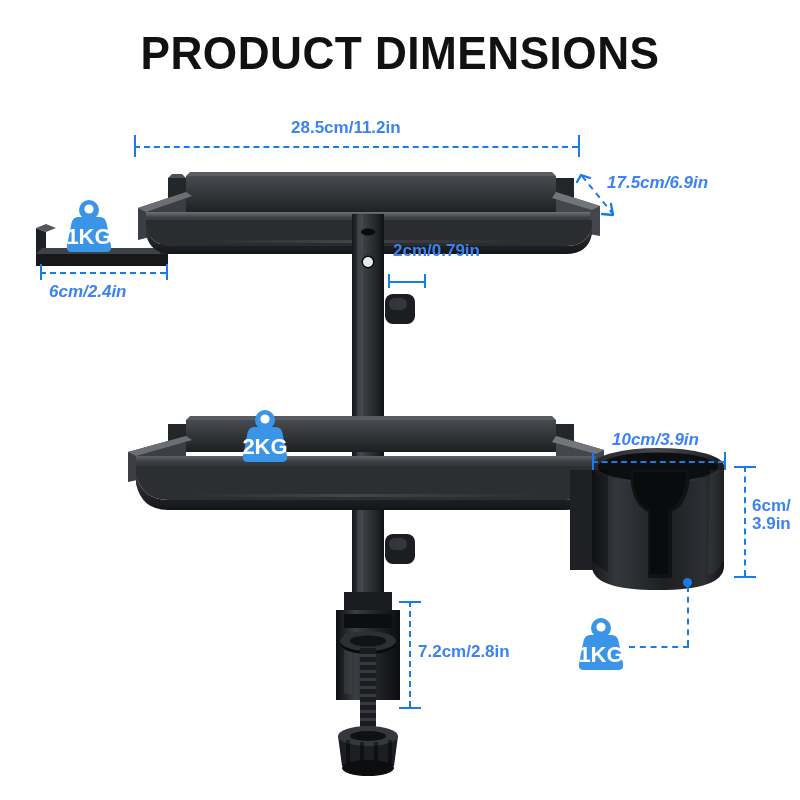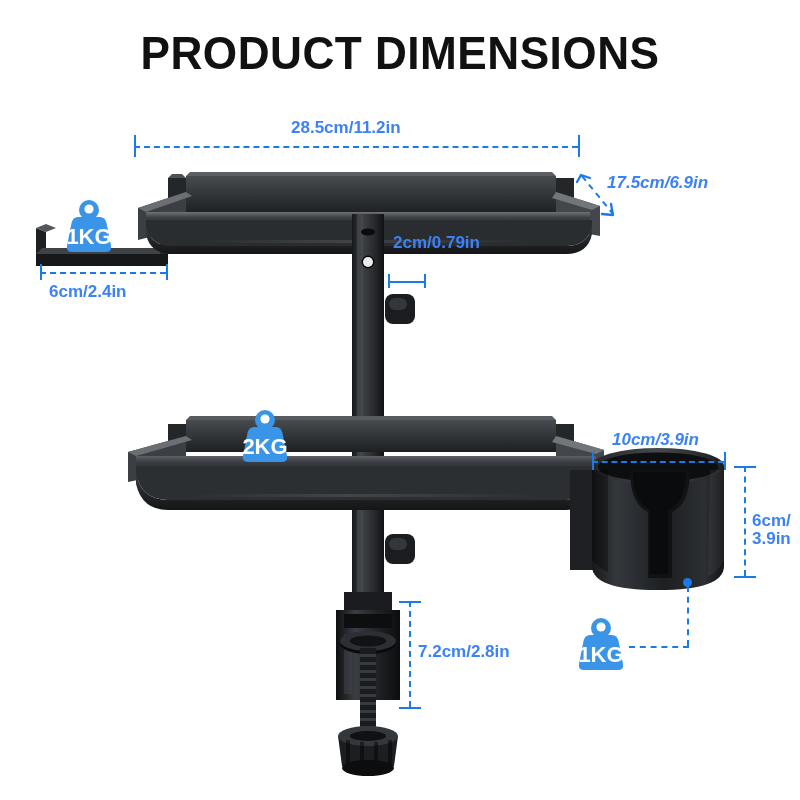--- a/index.html
+++ b/index.html
@@ -303,42 +303,42 @@
       <line x1="7" y1="8" x2="38" y2="46" stroke="#1a7ae8" stroke-width="2" stroke-dasharray="6,5"></line>
       <polyline points="2,14 6,7 15,10" fill="none" stroke="#1a7ae8" stroke-width="2.3" stroke-linecap="round" stroke-linejoin="round"></polyline>
       <polyline points="27,46 38,47 36,36" fill="none" stroke="#1a7ae8" stroke-width="2.3" stroke-linecap="round" stroke-linejoin="round"></polyline>
     </svg>
   </div>
 
   <div>
     <div class="hline" style="left:40px; top:272px; width:126px;"></div>
     <div class="cap-v" style="left:40px; top:264px; height:16px;"></div>
     <div class="cap-v" style="left:166px; top:264px; height:16px;"></div>
-    <div class="dim-text" style="left:49px; top:283px;">6cm/2.4in</div>
-  </div>
-
-  <div>
-    <div class="dim-text" style="left:393px; top:234px;">2cm/0.79in</div>
+    <div class="dim-text" style="left:49px; top:283px;font-style:italic;">6cm/2.4in</div>
+  </div>
+
+  <div>
+    <div class="dim-text" style="left:393px; top:242px;">2cm/0.79in</div>
     <div class="hsolid" style="left:388px; top:281px; width:36px;"></div>
     <div class="cap-v" style="left:388px; top:274px; height:14px;"></div>
     <div class="cap-v" style="left:424px; top:274px; height:14px;"></div>
   </div>
 
   <div>
     <div class="dim-text" style="left:612px; top:431px;font-style:italic;">10cm/3.9in</div>
     <div class="hline" style="left:592px; top:461px; width:132px;"></div>
     <div class="cap-v" style="left:592px; top:452px; height:18px;"></div>
     <div class="cap-v" style="left:724px; top:452px; height:18px;"></div>
   </div>
 
   <div>
     <div class="vline" style="left:744px; top:466px; height:110px;"></div>
     <div class="cap-h" style="left:734px; top:466px; width:22px;"></div>
     <div class="cap-h" style="left:734px; top:576px; width:22px;"></div>
-    <div class="dim-text" style="left:752px; top:512px;">6cm/<br>3.9in</div>
+    <div class="dim-text" style="left:752px; top:497px;">6cm/<br>3.9in</div>
   </div>
 
   <div>
     <div class="vline" style="left:409px; top:601px; height:106px;"></div>
     <div class="cap-h" style="left:399px; top:601px; width:22px;"></div>
     <div class="cap-h" style="left:399px; top:707px; width:22px;"></div>
     <div class="dim-text" style="left:418px; top:643px;">7.2cm/2.8in</div>
   </div>
 
   <div>

